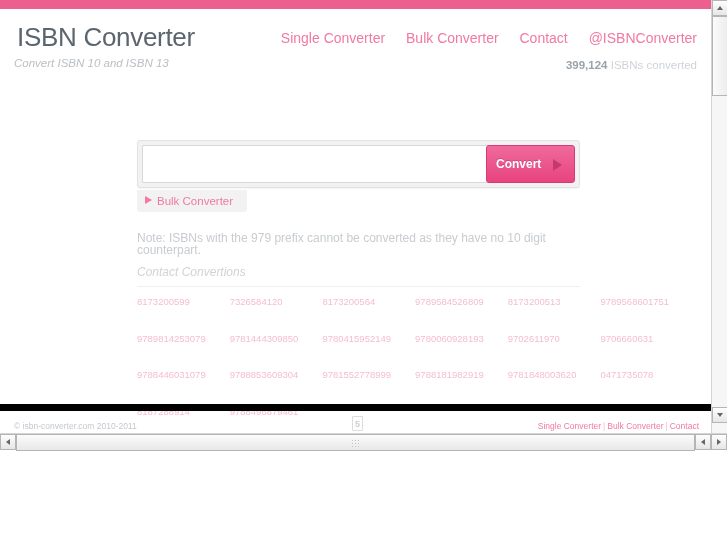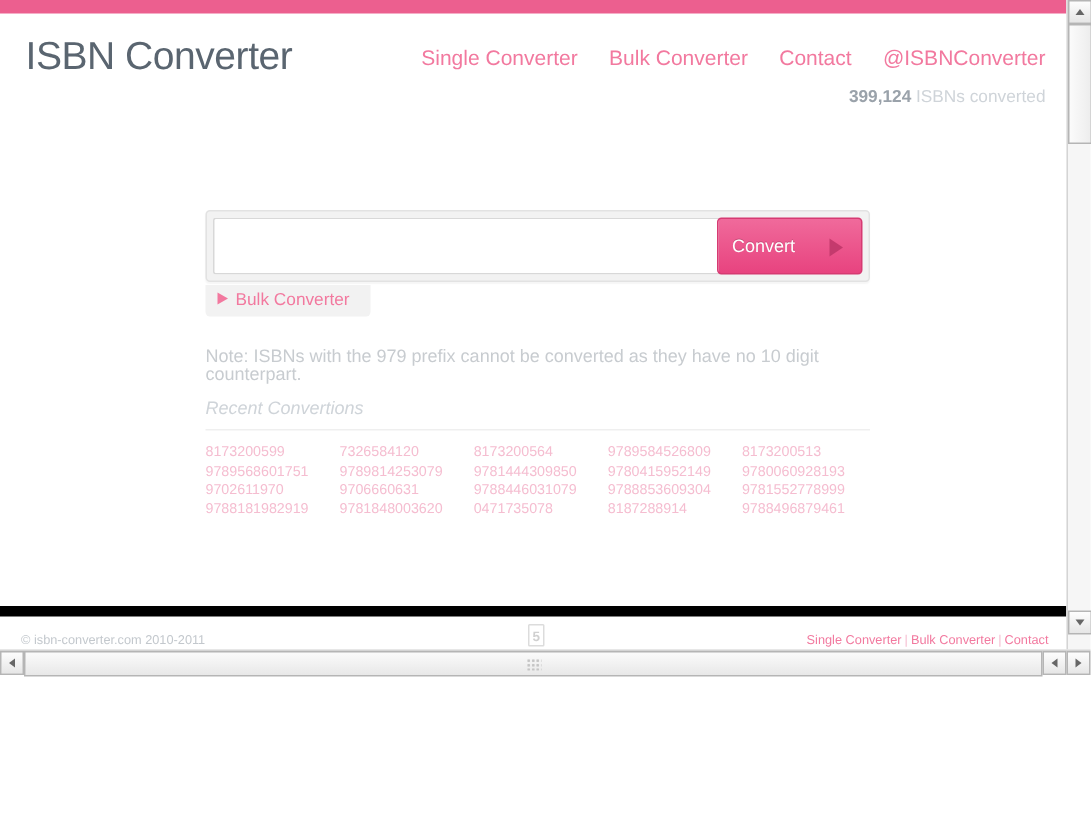--- a/index.html
+++ b/index.html
@@ -113,27 +113,27 @@
     background: #ffffff;
     font-size: 14px;
     color: #555;
     padding: 0 8px;
     outline: none;
     font-family: "Liberation Sans", sans-serif;
   }
   #convert-button {
     position: absolute;
     right: 4px; top: 4px;
-    width: 97px; height: 38px;
+    width: 89px; height: 38px;
     background: linear-gradient(#f06a9b, #e8437f);
     border: 1px solid #d63a72;
     border-radius: 3px;
     color: #ffffff;
     font-size: 12px;
-    font-weight: normal;
+    font-weight: bold;
     cursor: pointer;
     text-align: left;
     padding: 0 0 0 9px;
     font-family: "Liberation Sans", sans-serif;
     text-shadow: 0 -1px 0 rgba(0,0,0,0.18);
   }
   #convert-button .arrow {
     position: absolute;
     right: 12px; top: 13px;
     width: 0; height: 0;
@@ -184,24 +184,25 @@
     font-size: 12px;
     font-style: italic;
     color: #cfd4d9;
     padding-bottom: 7px;
     border-bottom: 1px solid #efefef;
     margin: 0;
     font-weight: normal;
   }
   #recent-grid {
     display: grid;
-    grid-template-columns: repeat(5, 1fr);
+    grid-template-columns: repeat(6, 1fr);
     column-gap: 4px;
     row-gap: 0px;
     padding-top: 9px;
+    gap: 24px;
   }
   #recent-grid a {
     display: block;
     font-size: 9.5px;
     color: #f5bdd0;
     text-decoration: none;
     line-height: 12.5px;
     white-space: nowrap;
   }
 
@@ -332,20 +333,21 @@
 <div id="viewport">
 
   <div id="page">
 
     <div id="accent-bar"></div>
 
     <div id="site-header">
 
       <div id="brand">
         <h1 id="site-title">ISBN Converter</h1>
+        <div id="site-tagline">Convert ISBN 10 and ISBN 13</div>
       </div>
 
       <div id="main-nav">
         <a href="#">Single Converter</a>
         <a href="#">Bulk Converter</a>
         <a href="#">Contact</a>
         <a href="#">@ISBNConverter</a>
       </div>
 
       <div id="counter"><span class="count">399,124</span><span> ISBNs converted</span></div>
@@ -366,21 +368,21 @@
 
         <a id="bulk-tab" href="#">
           <span class="tri"></span><span class="lbl">Bulk Converter</span>
         </a>
 
         <div id="note">Note: ISBNs with the 979 prefix cannot be converted as they have no 10 digit counterpart.</div>
 
       </div>
 
       <div id="recent">
-        <h2 id="recent-title">Recent Convertions</h2>
+        <h2 id="recent-title">Contact Convertions</h2>
         <div id="recent-grid">
           <a href="#">8173200599</a>
           <a href="#">7326584120</a>
           <a href="#">8173200564</a>
           <a href="#">9789584526809</a>
           <a href="#">8173200513</a>
           <a href="#">9789568601751</a>
           <a href="#">9789814253079</a>
           <a href="#">9781444309850</a>
           <a href="#">9780415952149</a>

